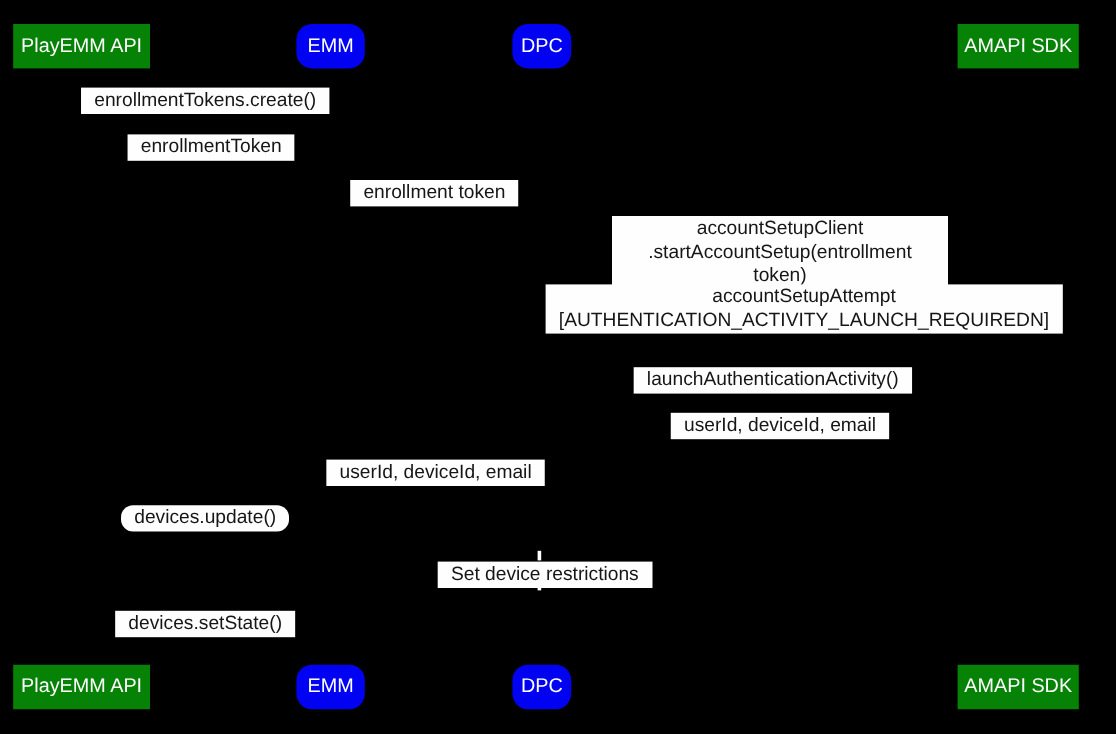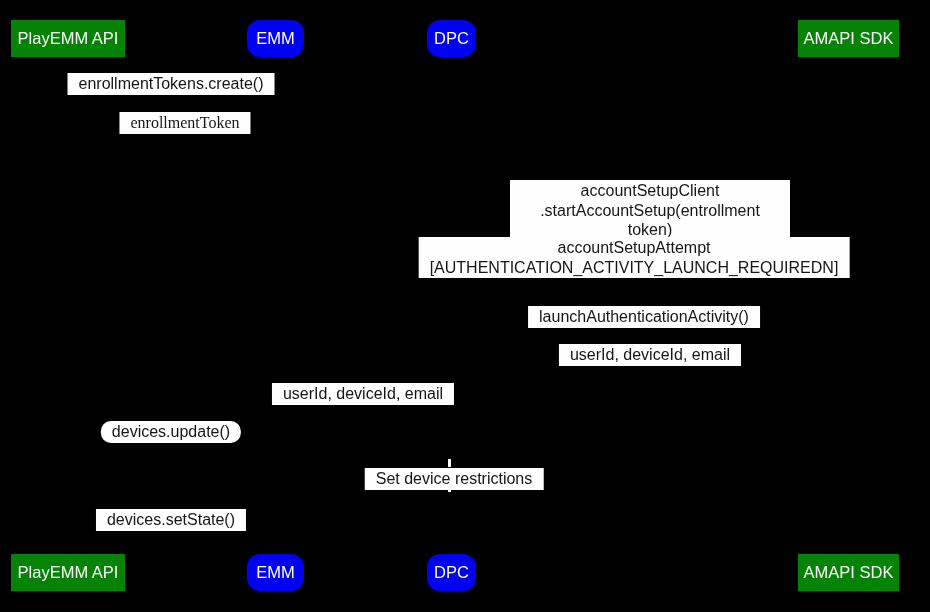--- a/index.html
+++ b/index.html
@@ -49,24 +49,25 @@
 <body>
 
 <div class="canvas">
 
   <div class="actor" style="left:11px;  top:20px; width:114px;" data-color="green">PlayEMM API</div>
   <div class="actor" style="left:247px; top:20px; width:57px;" data-color="blue">EMM</div>
   <div class="actor" style="left:427px; top:20px; width:49px;" data-color="blue">DPC</div>
   <div class="actor" style="left:798px; top:20px; width:101px;" data-color="green">AMAPI SDK</div>
 
   <div class="msg" style="left:171px; top:73px;">enrollmentTokens.create()</div>
-  <div class="msg" style="left:185px; top:112px;font-family:Liberation Serif, serif;">enrollmentToken</div>
+  <div class="msg" style="left:176px; top:112px;">enrollmentToken</div>
+  <div class="msg" style="left:362px; top:150px;">enrollment token</div>
   <div class="msg" style="left:650px; top:180px;">accountSetupClient
 .startAccountSetup(entrollment token)</div>
-  <div class="msg" style="left:634px; top:237px;">accountSetupAttempt
+  <div class="msg" style="left:670px; top:237px;">accountSetupAttempt
 [AUTHENTICATION_ACTIVITY_LAUNCH_REQUIREDN]</div>
   <div class="msg" style="left:644px; top:306px;">launchAuthenticationActivity()</div>
   <div class="msg" style="left:650px; top:344px;">userId, deviceId, email</div>
   <div class="msg" style="left:363px; top:383px;">userId, deviceId, email</div>
   <div class="msg" style="left:171px; top:421px;border-radius:10px;">devices.update()</div>
   <div class="msg" style="left:454px; top:468px;">Set device restrictions</div>
   <div class="msg" style="left:171px; top:509px;">devices.setState()</div>
 
   <div class="tick" style="left:448px; top:459px; height:8px;"></div>
   <div class="tick" style="left:448px; top:489px; height:3px;"></div>

